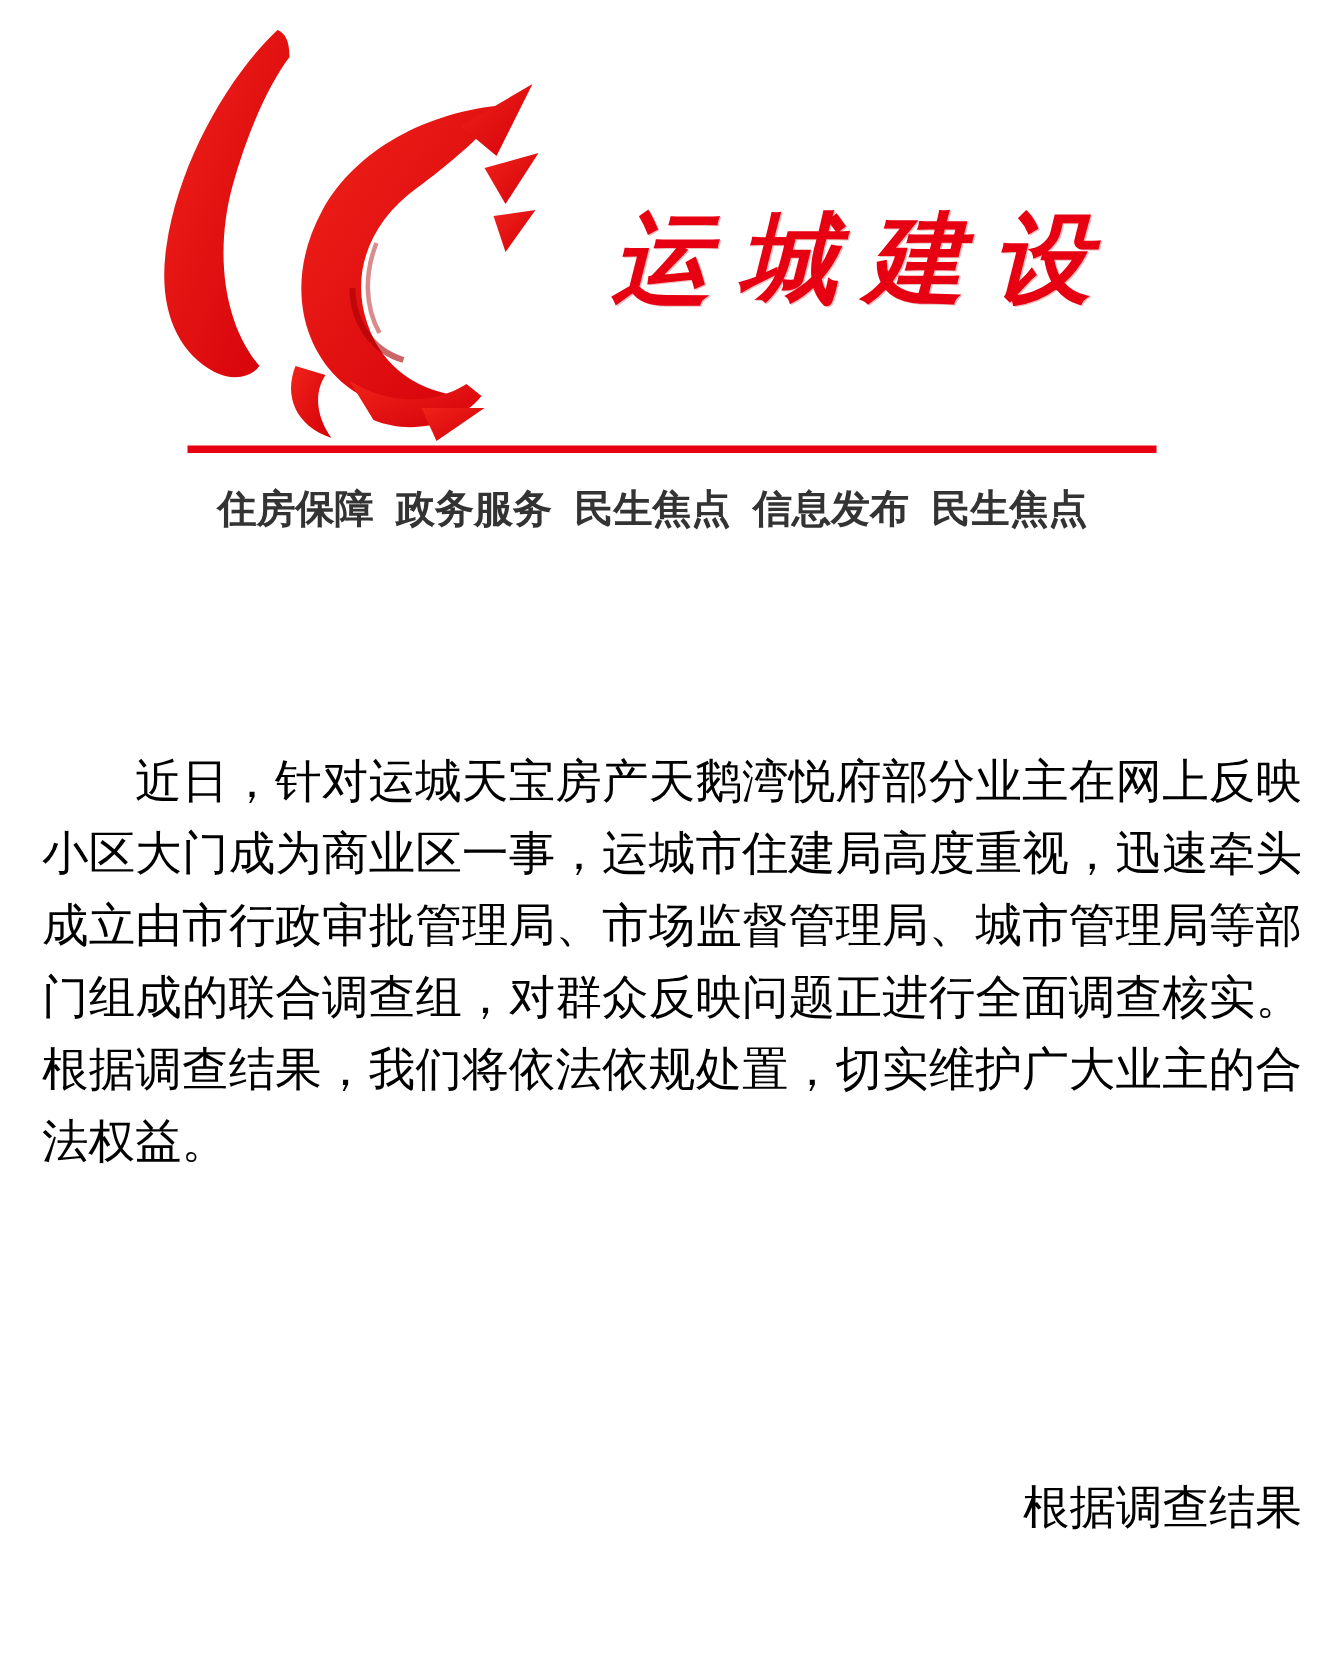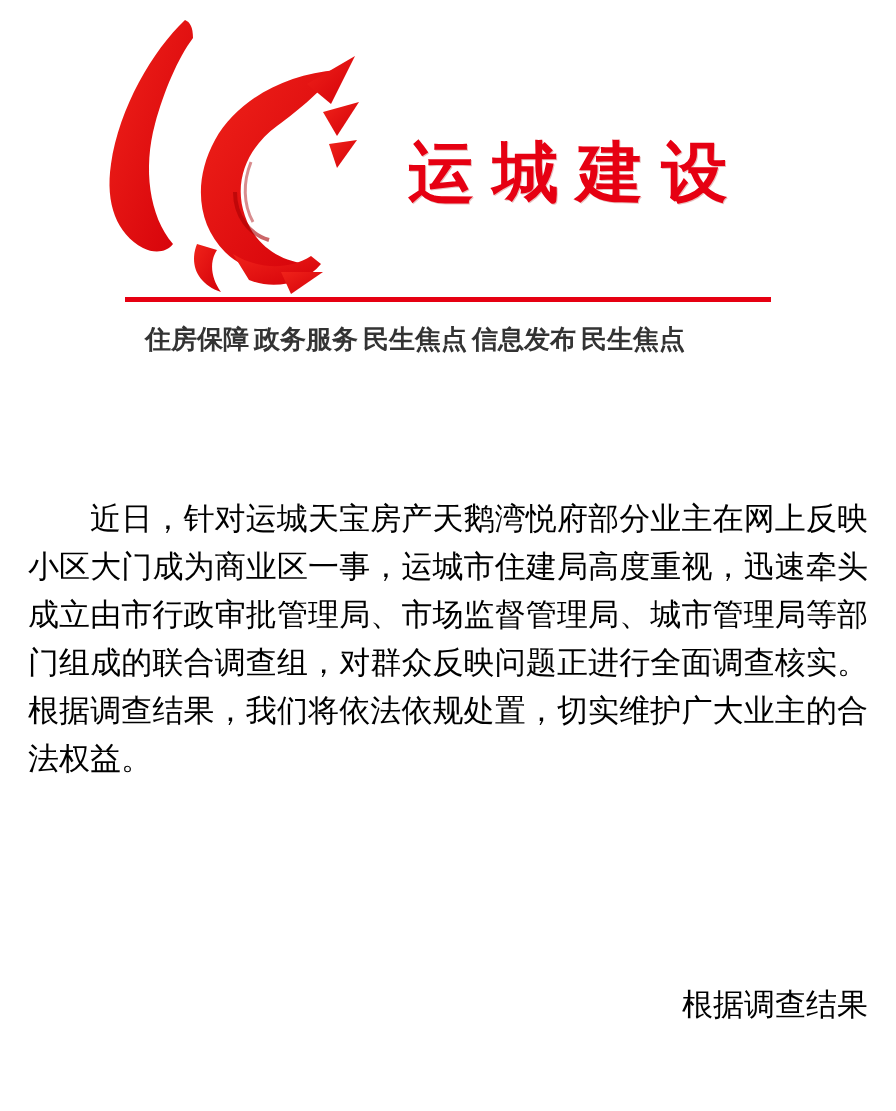--- a/index.html
+++ b/index.html
@@ -15,53 +15,52 @@
   }
 
   
   .logo {
     position:absolute; left:85px; top:12px;
     width:275px; height:282px;
   }
   .brand {
     position:absolute; left:372px; top:128px; width:410px;
     text-align:center;
-    font-size:66px; font-weight:bold; 
+    font-size:66px; font-weight:bold; font-style:italic;
     color:#e60012;
     letter-spacing:0.28em;
     white-space:nowrap;
     text-shadow:1px 1px 0 rgba(160,0,0,.25);
   }
   .divider {
     position:absolute; left:125px; top:297px;
     width:646px; height:5px;
     background:#e60012;
   }
   .nav {
     position:absolute; left:145px; top:322px;
-    display:flex; gap:5px;
+    display:flex; gap:15px;
     font-size:26px; font-weight:bold; color:#333;
     white-space:nowrap;
   }
   .nav-item { cursor:pointer; }
 
   
   .notice-title {
     position:absolute; left:0; top:419px; width:100%;
     text-align:center;
     font-size:37px; font-weight:400; color:#000;
     letter-spacing:1px;
   }
   .content {
     position:absolute; left:28px; top:497px;
     width:840px;
     font-size:31px; line-height:48px;
     text-align:justify;
     color:#000;
-    font-family:Liberation Mono, monospace;
   }
   .content p {
     text-indent:62px;
     margin-bottom:46px;
     word-break:break-all;
   }
   .signature {
     position:absolute; right:28px; top:984px;
     font-size:31px; color:#000;
   }

